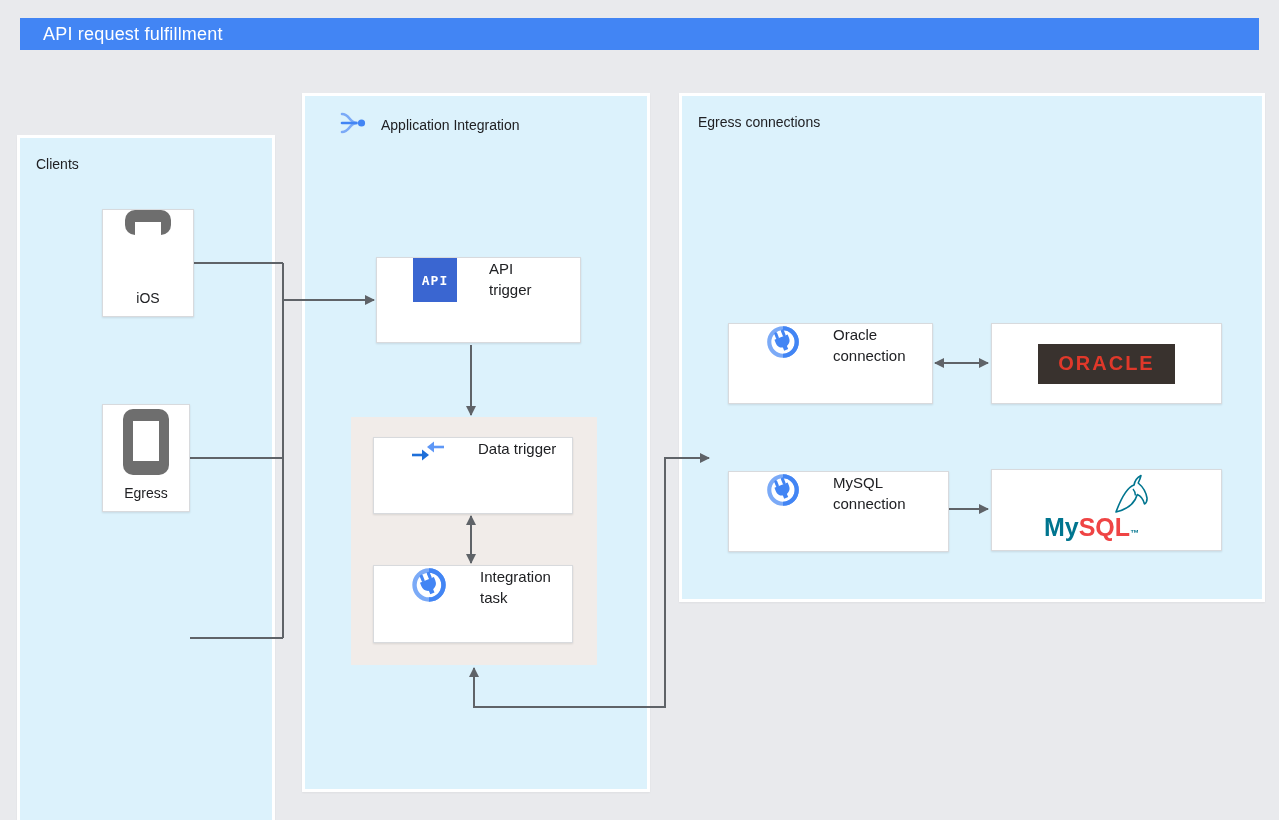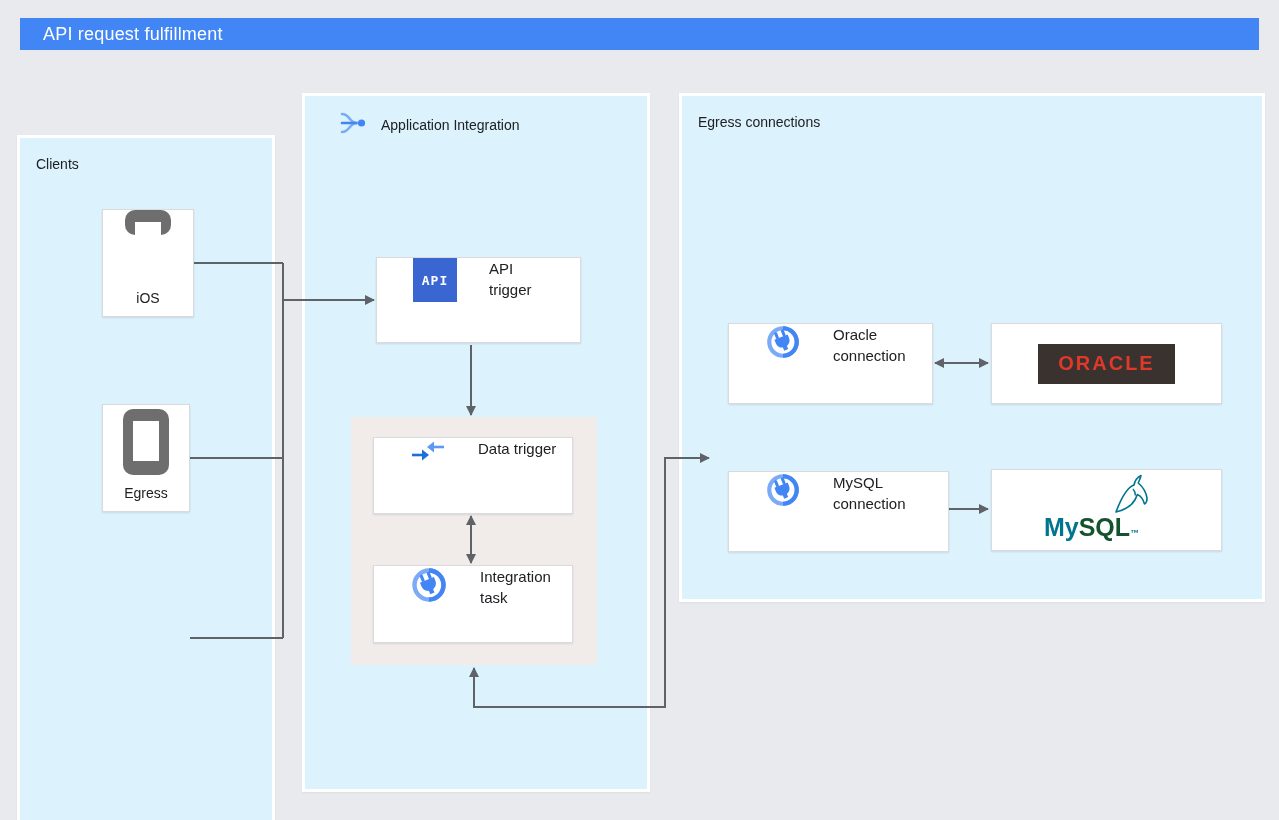--- a/index.html
+++ b/index.html
@@ -52,21 +52,21 @@
 
   
   .logo-box{display:flex;align-items:center;justify-content:center;}
   .oracle-badge{width:137px;height:40px;background:#39322E;display:flex;align-items:center;justify-content:center;}
   .oracle-badge span{color:#E0382A;font-size:20px;font-weight:bold;letter-spacing:2px;}
 
   
   .mysql-logo{position:relative;width:100%;height:100%;}
   .mysql-text{position:absolute;left:0;right:30px;bottom:8px;text-align:center;font-size:25px;font-weight:bold;}
   .mysql-my{color:#00758F;margin-top:48px;}
-  .mysql-sql{color:#14532d;margin-top:40px;}
+  .mysql-sql{color:#ef4444;margin-top:40px;}
   .mysql-tm{font-size:9px;color:#00758F;vertical-align:baseline;}
   .mysql-dolphin{position:absolute;left:116px;top:4px;}
 </style>
 </head>
 <body>
 
 <div class="stage">
 
   <div class="banner">
     <span>API request fulfillment</span>

